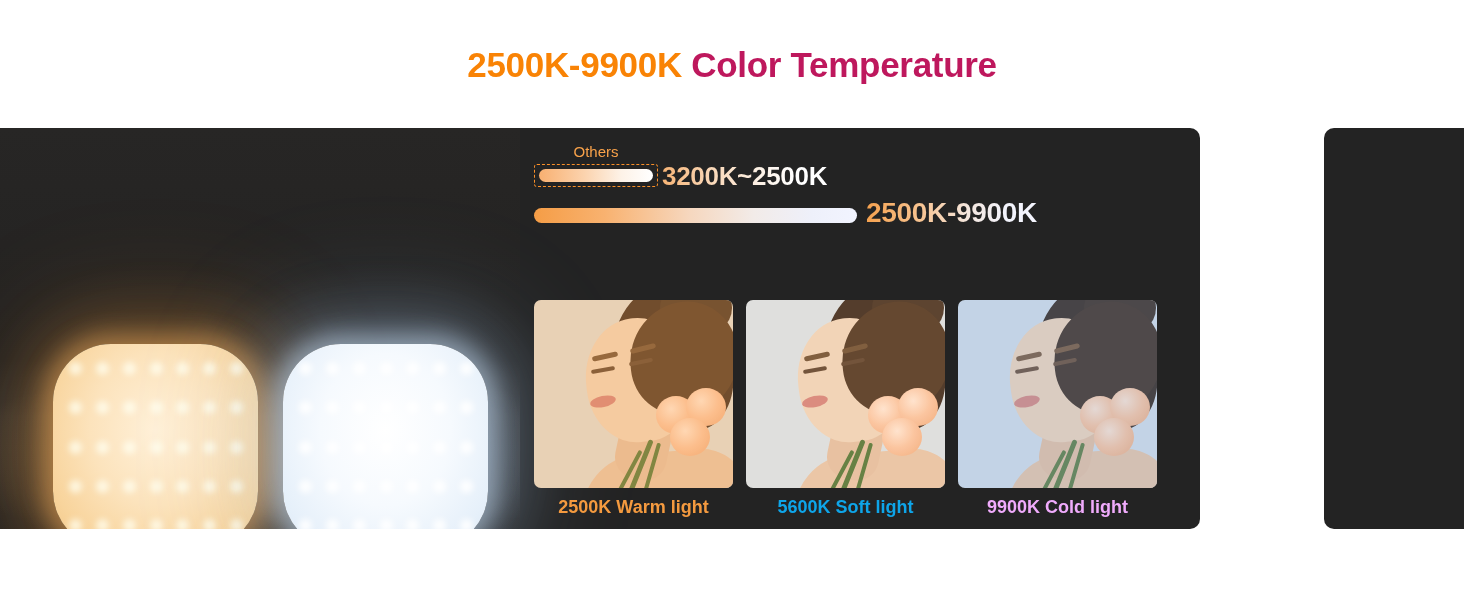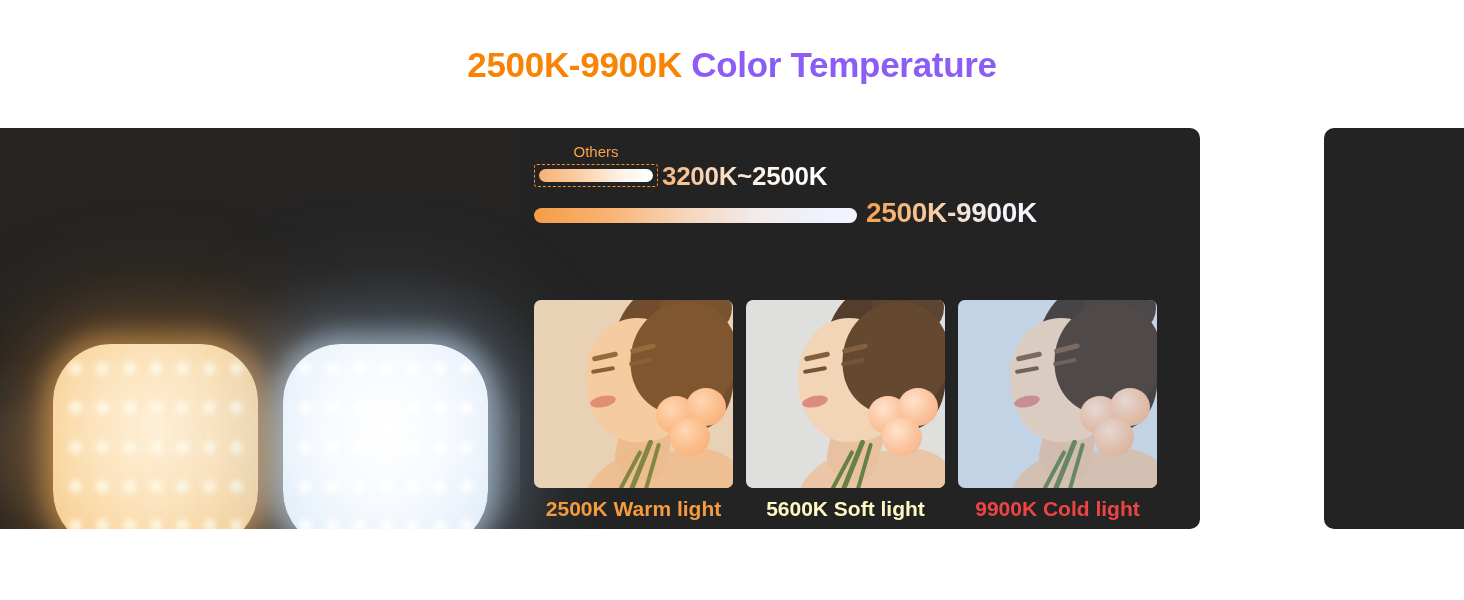--- a/index.html
+++ b/index.html
@@ -27,21 +27,21 @@
     justify-content: center;
   }
   .title {
     font-size: 35px;
     font-weight: bold;
     letter-spacing: -0.3px;
     white-space: nowrap;
     line-height: 1;
   }
   .title .accent { color: #F98305; }
-  .title .dark   { color: #8b5cf6; }
+  .title .dark   { color: #be185d; }
 
   
   .panel-main {
     position: absolute;
     left: 0;
     top: 128px;
     width: 1200px;
     height: 401px;
     background: #232323;
     border-radius: 0 10px 10px 0;
@@ -208,21 +208,21 @@
   .shot-img {
     position: relative;
     width: 199px;
     height: 188px;
     border-radius: 7px;
     overflow: hidden;
   }
   .shot-caption {
     margin-top: 10px;
     text-align: center;
-    font-size: 21px;
+    font-size: 18px;
     font-weight: bold;
     line-height: 1;
     white-space: nowrap;
   }
 
   
   .portrait { position: absolute; inset: 0; }
   .p-bg     { position: absolute; inset: 0; }
   .p-hair-back {
     position: absolute; left: 78px; top: -16px; width: 118px; height: 150px;
@@ -444,21 +444,21 @@
             <div class="p-lip"></div>
             <div class="p-stem s1"></div>
             <div class="p-stem s2"></div>
             <div class="p-stem s3"></div>
             <div class="p-flower f1"></div>
             <div class="p-flower f2"></div>
             <div class="p-flower f3"></div>
           </div>
           <div class="tint" style="background:rgba(255,250,240,0.06)"></div>
         </div>
-        <div class="shot-caption" style="color:#fef9c3">5600K Soft light</div>
+        <div class="shot-caption" style="color:#0ea5e9">5600K Soft light</div>
       </div>
 
       <div class="shot">
         <div class="shot-img">
           <div class="portrait">
             <div class="p-bg" style="background:#D5DCE3"></div>
             <div class="p-hair-back" style="background:#362418"></div>
             <div class="p-bun" style="background:#3D2A1B"></div>
             <div class="p-shoulder"></div>
             <div class="p-neck"></div>
@@ -472,20 +472,20 @@
             <div class="p-lip"></div>
             <div class="p-stem s1"></div>
             <div class="p-stem s2"></div>
             <div class="p-stem s3"></div>
             <div class="p-flower f1"></div>
             <div class="p-flower f2"></div>
             <div class="p-flower f3"></div>
           </div>
           <div class="tint" style="background:rgba(130,180,240,0.22)"></div>
         </div>
-        <div class="shot-caption" style="color:#ef4444">9900K Cold light</div>
+        <div class="shot-caption" style="color:#f0abfc">9900K Cold light</div>
       </div>
 
     </div>
   </div>
 </div>
 
 <div class="panel-next"></div>
 
 </body></html>

